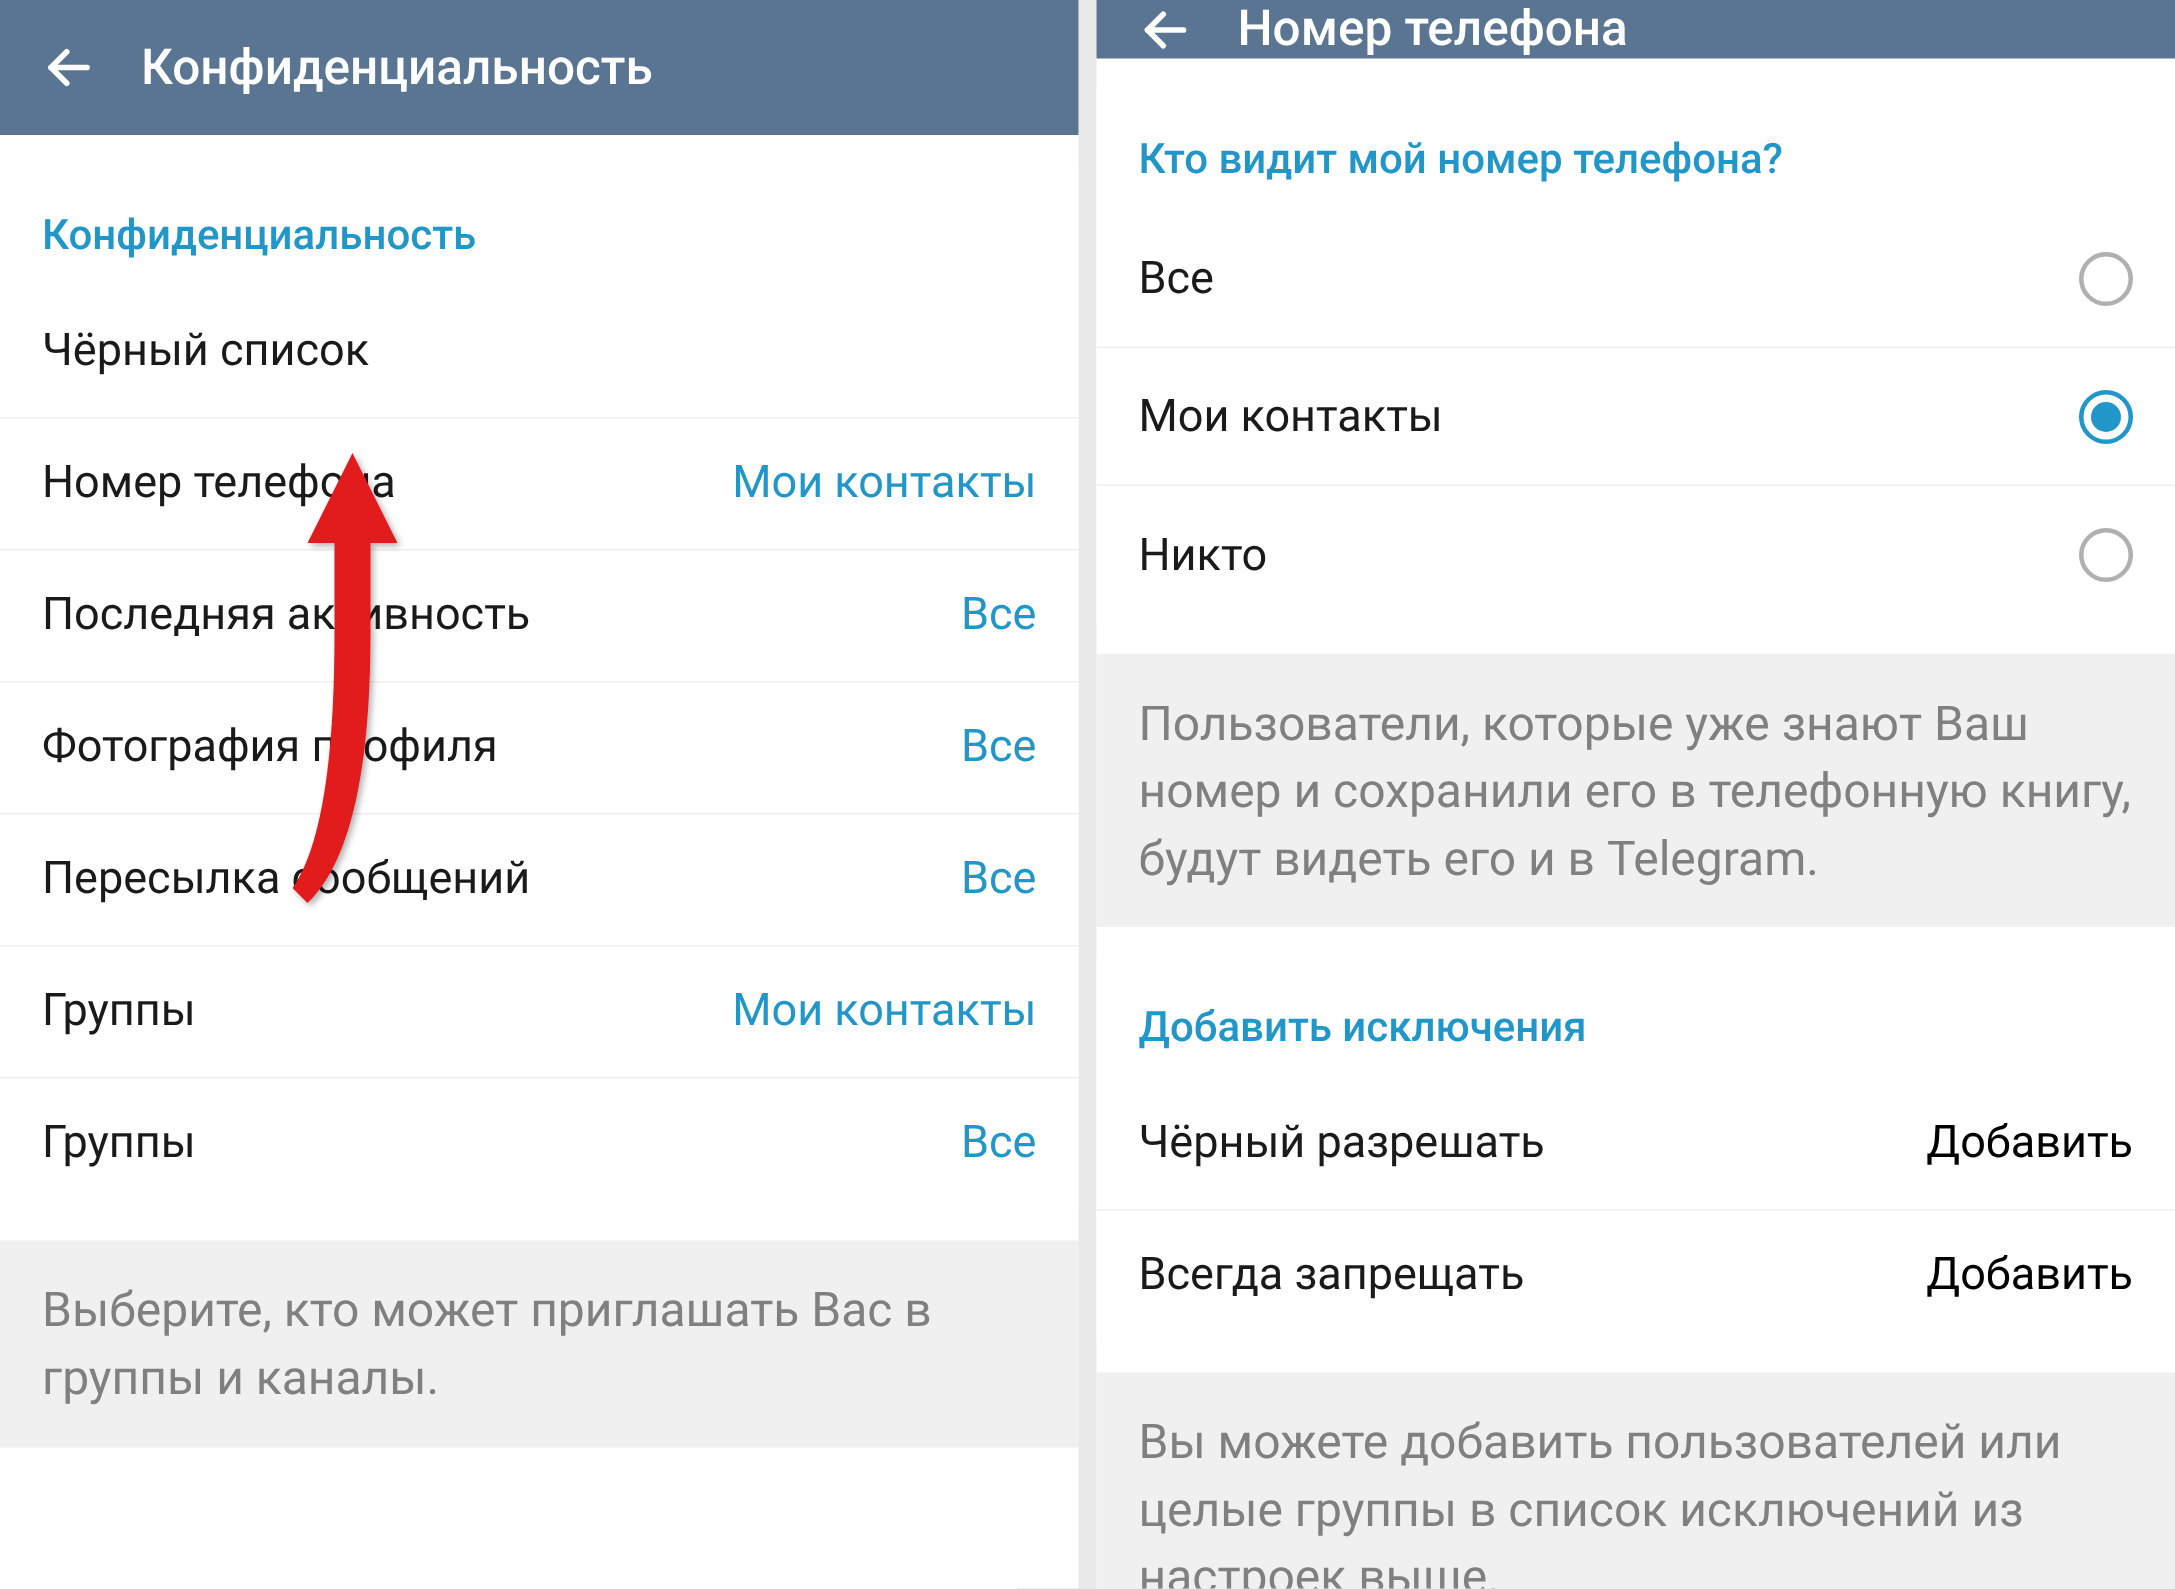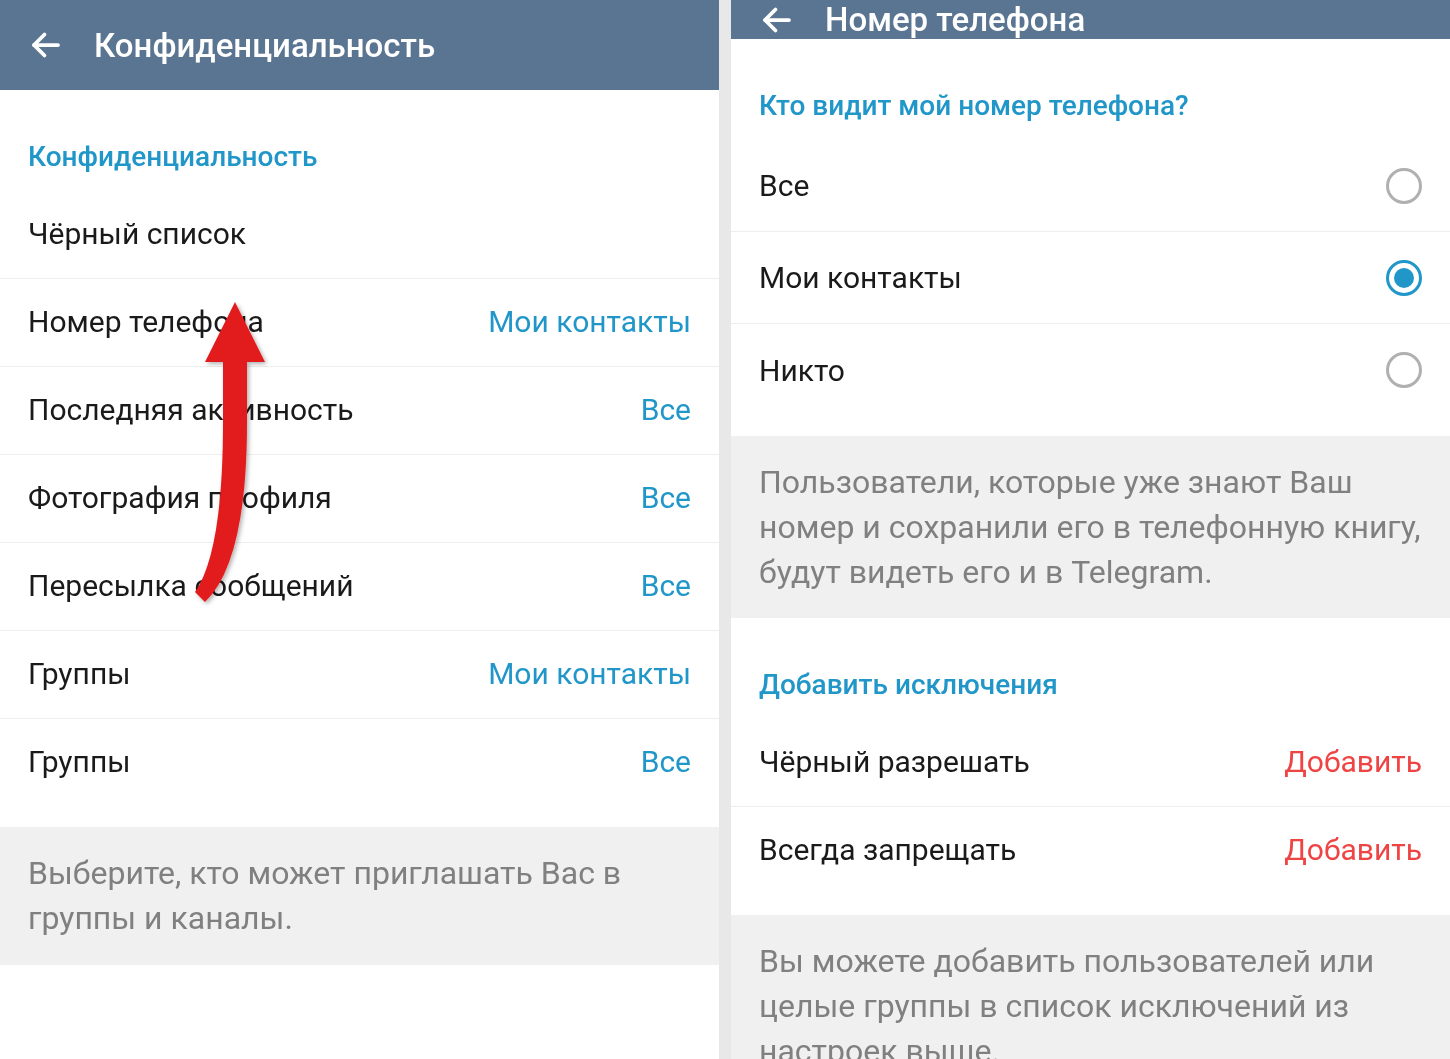--- a/index.html
+++ b/index.html
@@ -70,21 +70,21 @@
     }
     .row-label {
       color: #1a1a1a;
       font-size: 30px;
     }
     .row-value {
       color: #2196c9;
       font-size: 30px;
     }
     .row-action {
-      color: #ef4444;
+      color: #000000;
       font-size: 30px;
     }
     .footer-text {
       background: #f0f0f0;
       color: #808080;
       font-size: 32px;
       line-height: 1.4;
       padding: 24px 28px;
     }
     .radio-row {

